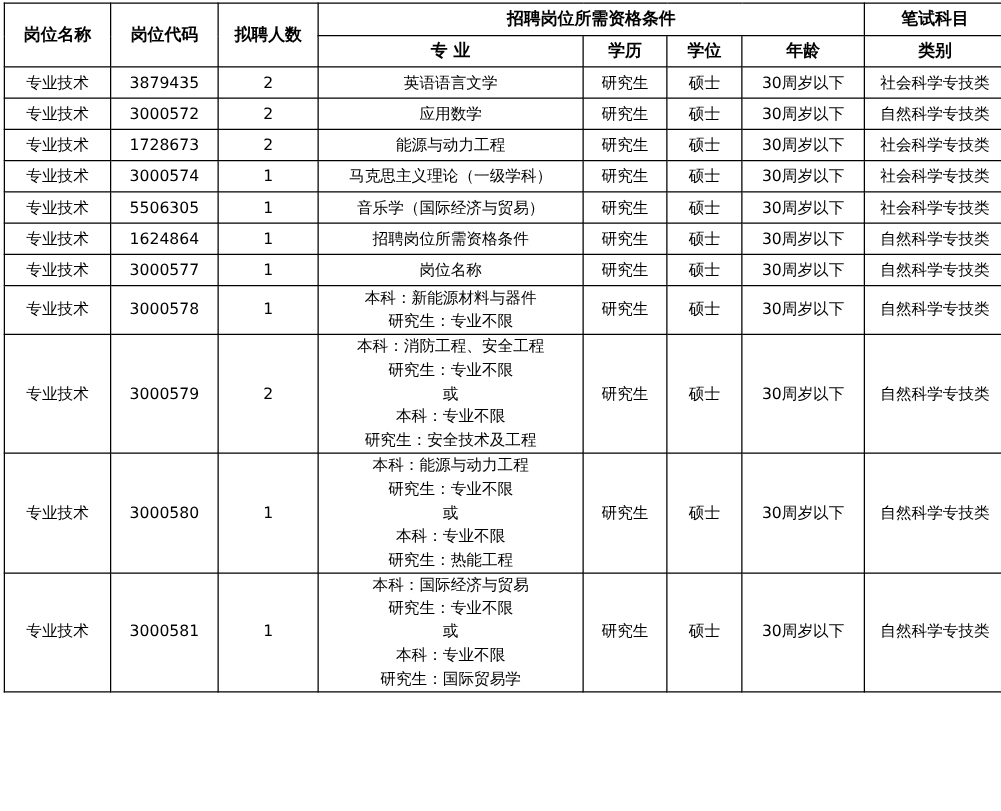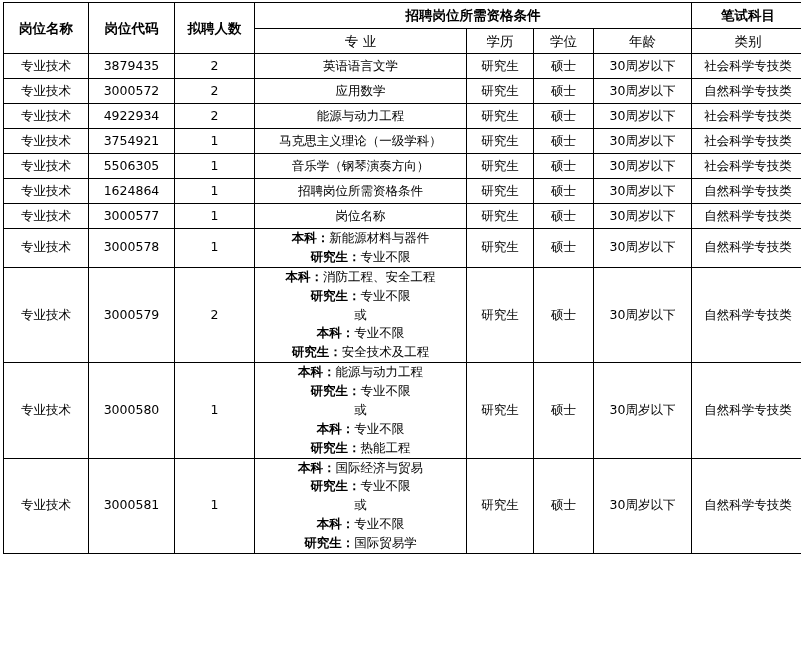--- a/index.html
+++ b/index.html
@@ -32,21 +32,21 @@
     text-align: center;
     vertical-align: middle;
     line-height: 1.35;
   }
   th.hdr {
     font-weight: bold;
     font-size: 13.5px;
     height: 25px;
   }
   th.hdr-sub {
-    font-weight: normal;
+    font-weight: bold;
     font-size: 13.5px;
     height: 24px;
   }
   td.cell {
     height: 24px;
     font-size: 12.5px;
   }
   td.major {
     text-align: left;
     padding-left: 7px;
@@ -54,21 +54,21 @@
   td.major-multi {
     text-align: left;
     padding: 6px 7px 6px 7px;
     vertical-align: middle;
   }
   .ml-line {
     white-space: nowrap;
     padding: 1px 0;
   }
   .ml-line b {
-    font-weight: bold;
+    font-weight: normal;
   }
   
   col.c-name   { width: 85px; }
   col.c-code   { width: 86px; }
   col.c-num    { width: 80px; }
   col.c-major  { width: 212px; }
   col.c-edu    { width: 67px; }
   col.c-deg    { width: 60px; }
   col.c-age    { width: 98px; }
   col.c-exam   { width: 113px; }
@@ -120,43 +120,43 @@
           <td class="cell">3000572</td>
           <td class="cell">2</td>
           <td class="cell major">应用数学</td>
           <td class="cell">研究生</td>
           <td class="cell">硕士</td>
           <td class="cell">30周岁以下</td>
           <td class="cell">自然科学专技类</td>
         </tr>
         <tr>
           <td class="cell">专业技术</td>
-          <td class="cell">4922934</td>
+          <td class="cell">1728673</td>
           <td class="cell">2</td>
           <td class="cell major">能源与动力工程</td>
           <td class="cell">研究生</td>
           <td class="cell">硕士</td>
           <td class="cell">30周岁以下</td>
           <td class="cell">社会科学专技类</td>
         </tr>
         <tr>
           <td class="cell">专业技术</td>
-          <td class="cell">3754921</td>
+          <td class="cell">3000574</td>
           <td class="cell">1</td>
           <td class="cell major">马克思主义理论（一级学科）</td>
           <td class="cell">研究生</td>
           <td class="cell">硕士</td>
           <td class="cell">30周岁以下</td>
           <td class="cell">社会科学专技类</td>
         </tr>
         <tr>
           <td class="cell">专业技术</td>
           <td class="cell">5506305</td>
           <td class="cell">1</td>
-          <td class="cell major">音乐学（钢琴演奏方向）</td>
+          <td class="cell major">音乐学（国际经济与贸易）</td>
           <td class="cell">研究生</td>
           <td class="cell">硕士</td>
           <td class="cell">30周岁以下</td>
           <td class="cell">社会科学专技类</td>
         </tr>
         <tr>
           <td class="cell">专业技术</td>
           <td class="cell">1624864</td>
           <td class="cell">1</td>
           <td class="cell major">招聘岗位所需资格条件</td>

